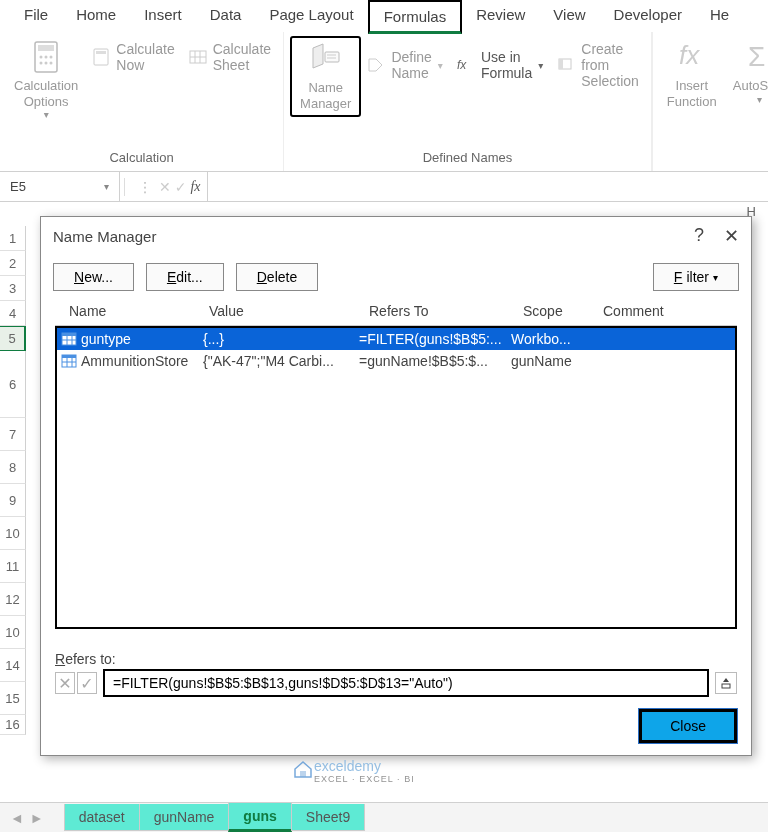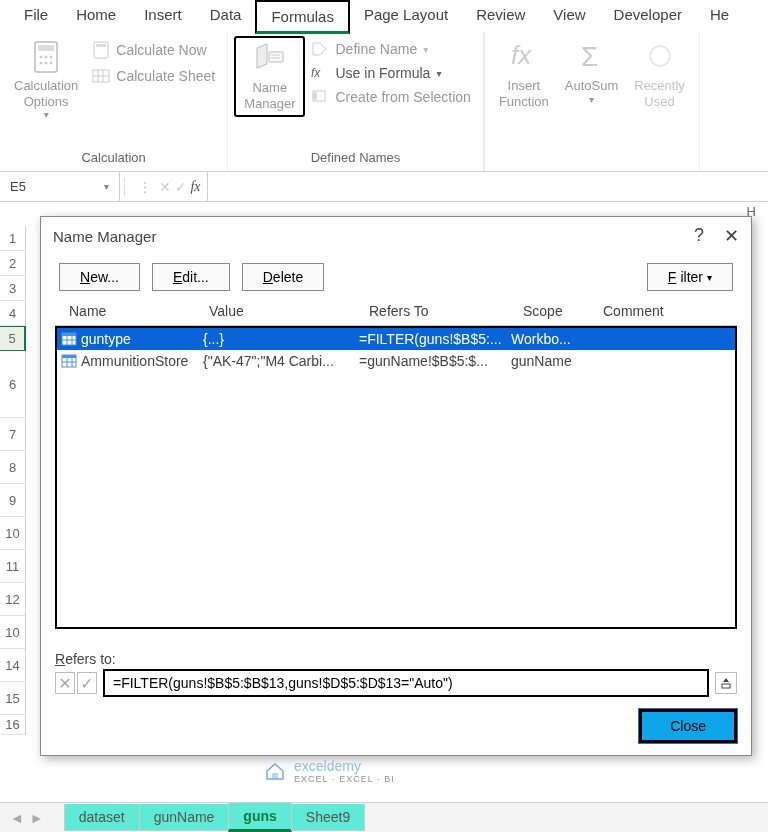--- a/index.html
+++ b/index.html
@@ -11,42 +11,42 @@
   .menu-tab.active { border: 2px solid #000; border-bottom: 3px solid #107c41; }
   
   
   .ribbon { display: flex; border-bottom: 1px solid #d0d0d0; height: 140px; }
   .ribbon-group { display: flex; flex-direction: column; align-items: center; border-right: 1px solid #eee; padding: 4px 6px; }
   .ribbon-group-label { font-size: 13px; color: #666; margin-top: auto; padding: 4px 0 2px; }
   .ribbon-items { display: flex; align-items: flex-start; flex: 1; }
   .big-btn { display: flex; flex-direction: column; align-items: center; padding: 4px 8px; border-radius: 3px; color: #999; font-size: 13px; text-align: center; line-height: 1.2; }
   .big-btn svg { margin-bottom: 4px; }
   .big-btn.highlighted { border: 2px solid #000; }
-  .small-btns { display: flex; flex-direction: column; gap: 2px; padding: 2px 0; }
+  .small-btns { display: flex; gap: 2px; padding: 2px 0; }
   .small-btn { display: flex; align-items: center; gap: 6px; padding: 3px 6px; color: #999; font-size: 14px; }
   .small-btn.darker { color: #555; }
   .small-btn svg { flex-shrink: 0; }
 
   
   .formula-bar { display: flex; align-items: center; height: 30px; border-bottom: 1px solid #d0d0d0; }
   .name-box { width: 120px; padding: 0 10px; border-right: 1px solid #d0d0d0; height: 100%; display: flex; align-items: center; justify-content: space-between; font-size: 13px; color: #444; }
   .fx-buttons { display: flex; align-items: center; padding: 0 6px; gap: 4px; color: #bbb; }
   .fx-fx { font-style: italic; font-family: Georgia, serif; color: #555; }
 
   
   .grid-area { position: relative; height: 565px; }
   .row-headers { position: absolute; top: 24px; left: 0; width: 26px; }
   .row-header { height: 25px; text-align: center; font-size: 13px; color: #666; border-right: 1px solid #d0d0d0; border-bottom: 1px solid #e0e0e0; display: flex; align-items: center; justify-content: center; }
   .row-header.sel { background: #e8f0e8; border-right: 2px solid #107c41; border-top: 1px solid #107c41; border-bottom: 1px solid #107c41; }
 
   
   .dialog { position: absolute; left: 40px; top: 216px; width: 712px; height: 540px; background: #fff; border: 1px solid #888; box-shadow: 3px 3px 10px rgba(0,0,0,0.3); display: flex; flex-direction: column; }
   .dialog-title { display: flex; align-items: center; justify-content: space-between; padding: 8px 12px; font-size: 15px; }
   .dialog-title-right { display: flex; gap: 20px; font-size: 18px; color: #444; }
-  .dialog-toolbar { display: flex; gap: 12px; padding: 8px 18px; }
+  .dialog-toolbar { display: flex; gap: 12px; padding: 8px 12px; }
   .dlg-btn { padding: 5px 20px; border: 1px solid #888; background: #fafafa; font-size: 14px; }
   .dlg-btn.right { margin-left: auto; display: flex; align-items: center; gap: 4px; }
   .list-header { display: flex; padding: 4px 14px 6px; font-size: 14px; border-bottom: 1px solid #ccc; margin: 0 14px; }
   .lh-name { width: 140px; }
   .lh-value { width: 160px; }
   .lh-refers { width: 154px; }
   .lh-scope { width: 80px; }
   .lh-comment { flex: 1; }
   .list-box { margin: 0 14px; border: 2px solid #000; height: 326px; background: #fff; overflow: hidden; }
   .list-row { display: flex; align-items: center; padding: 2px 4px; font-size: 14px; height: 22px; }
@@ -66,35 +66,35 @@
   .dialog-footer { display: flex; justify-content: flex-end; padding: 4px 14px 12px; }
   .close-btn { border: 3px solid #000; outline: 1px solid #2a6fc7; padding: 6px 28px; font-size: 14px; background: #0ea5e9; }
 
   
   .sheet-tabs { position: absolute; bottom: 0; left: 0; right: 0; height: 30px; display: flex; align-items: center; background: #f4f4f4; border-top: 1px solid #d0d0d0; }
   .sheet-nav { display: flex; gap: 6px; padding: 0 10px; color: #aaa; }
   .sheet-tab { padding: 5px 14px; border: 1px solid #ccc; border-top: none; background: #5eead4; font-size: 14px; color: #555; margin-right: -1px; }
   .sheet-tab.active { border-bottom: 3px solid #107c41; color: #107c41; font-weight: 600; }
 
   
-  .watermark { position: absolute; left: 264px; top: 758px; font-size: 14px; color: #8ab8e0; display: flex; align-items: center; gap: 8px; opacity: 0.9; }
+  .watermark { position: absolute; left: 292px; top: 758px; font-size: 14px; color: #8ab8e0; display: flex; align-items: flex-start; gap: 0; opacity: 0.9; }
   .wm-sub { font-size: 9px; letter-spacing: 1px; color: #888; }
 
   .u { text-decoration: underline; }
 </style>
 </head>
 <body>
 
 <div class="menu-tabs">
   <div class="menu-tab">File</div>
   <div class="menu-tab">Home</div>
   <div class="menu-tab">Insert</div>
   <div class="menu-tab">Data</div>
+  <div class="menu-tab">Page Layout</div>
   <div class="menu-tab active">Formulas</div>
-  <div class="menu-tab">Page Layout</div>
   <div class="menu-tab">Review</div>
   <div class="menu-tab">View</div>
   <div class="menu-tab">Developer</div>
   <div class="menu-tab">He</div>
 </div>
 
 <div class="ribbon">
   <div class="ribbon-group">
     <div class="ribbon-items">
       <div class="big-btn">

